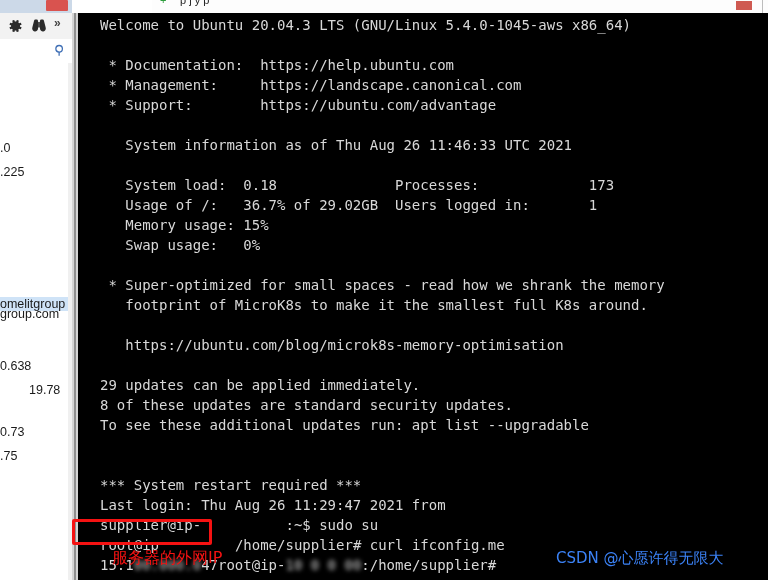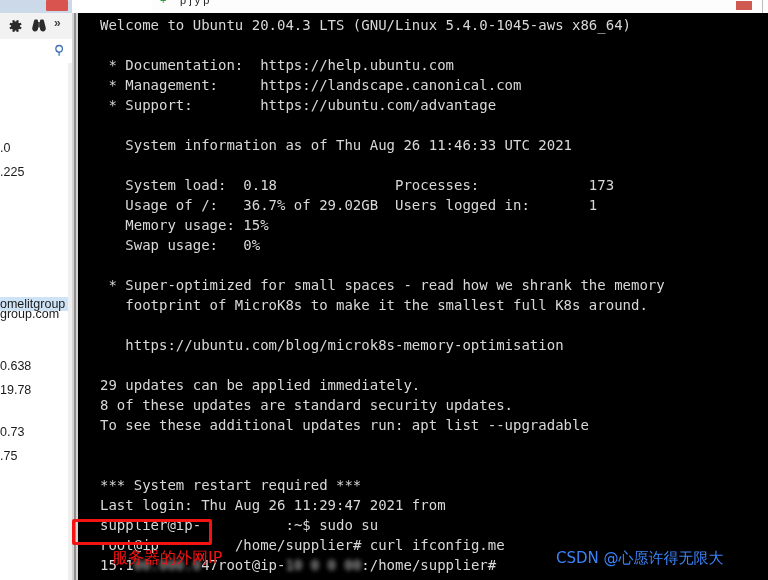--- a/index.html
+++ b/index.html
@@ -277,21 +277,21 @@
         </svg>
       </span>
     </div>
 
     <div class="lp-body">
         <div class="lp-line" style="top: 78px;">.0</div>
         <div class="lp-line" style="top: 102px;">.225</div>
         <div class="lp-line hl" style="top: 234px;">omelitgroup</div>
         <div class="lp-line" style="top: 244px;">group.com</div>
         <div class="lp-line" style="top: 296px;">0.638</div>
-        <div class="lp-line" style="top: 320px;">19.78</div>
+        <div class="lp-line" style="top: 320px; padding-left: 29px;">19.78</div>
         <div class="lp-line" style="top: 362px;">0.73</div>
         <div class="lp-line" style="top: 386px;">.75</div>
       </div>
     <div class="lp-scroll"></div>
   </div>
 
   <div class="gap-col">
     <div class="gap-col-inner"></div>
   </div>
 

